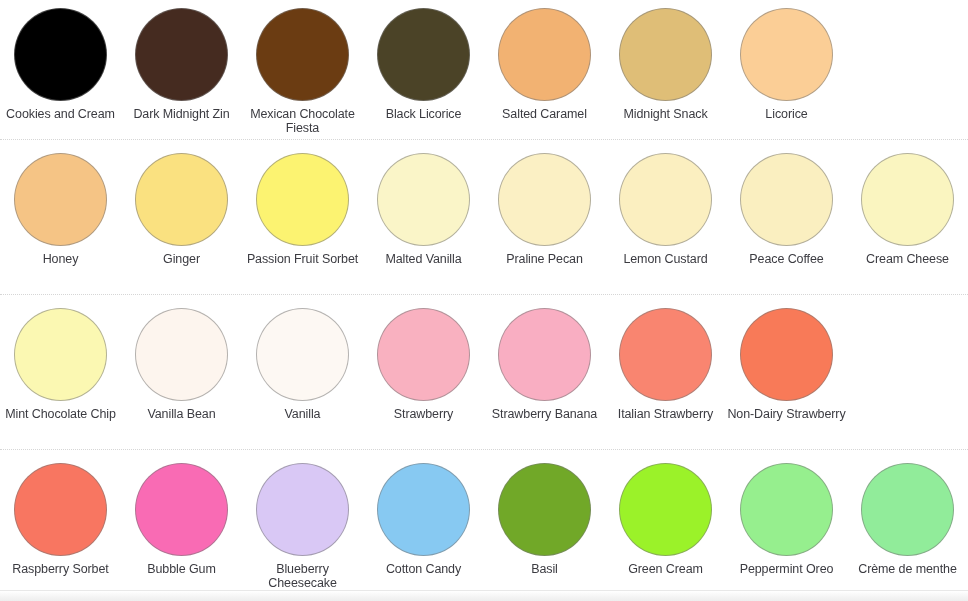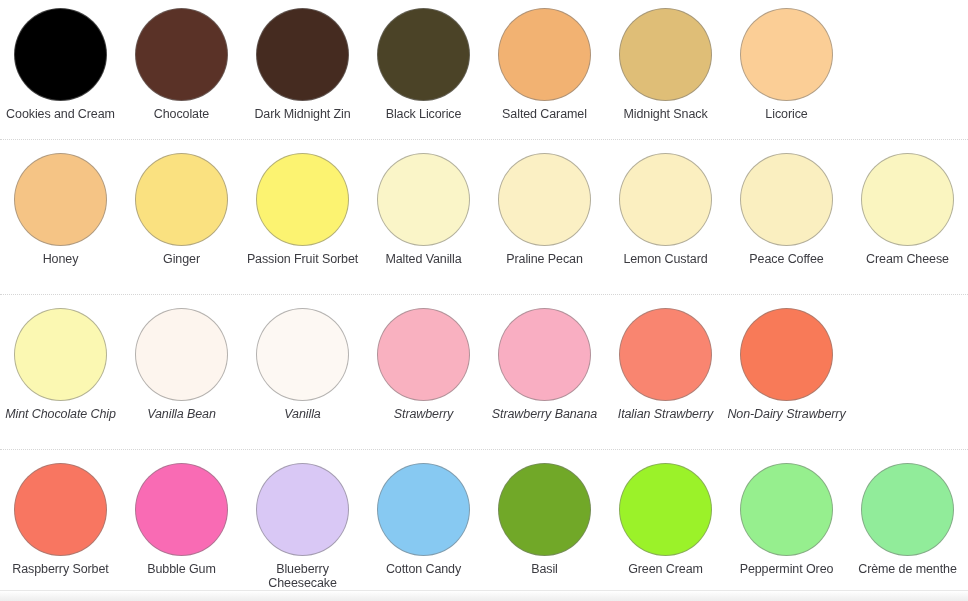--- a/index.html
+++ b/index.html
@@ -23,21 +23,21 @@
   }
   .swatch-row {
     position: relative;
     display: flex;
     flex-direction: row;
     width: 968px;
     box-sizing: border-box;
   }
   .swatch-row.r1 { height: 140px; }
   .swatch-row.r2 { height: 155px; }
-  .swatch-row.r3 { height: 155px; font-style: italic; }
+  .swatch-row.r3 { height: 155px; }
   .swatch-row.r4 { height: 142px; }
 
   .row-separator {
     position: absolute;
     left: 0;
     right: 0;
     bottom: 0;
     height: 0;
     border-bottom: 1px dotted #d6d6d6;
   }
@@ -88,28 +88,28 @@
 </head>
 <body>
 
 <div id="swatch-grid">
     <div class="swatch-row r1">
       <div class="swatch-cell">
         <div class="swatch-disc" style="background: rgb(0, 0, 0);"></div>
         <div class="swatch-label">Cookies and Cream</div>
       </div>
       <div class="swatch-cell">
-        <div class="swatch-disc" style="background: rgb(90, 50, 39);"></div>
-        <div class="swatch-label">Chocolate</div>
-      </div>
-      <div class="swatch-cell">
         <div class="swatch-disc" style="background: rgb(69, 43, 32);"></div>
         <div class="swatch-label">Dark Midnight Zin</div>
       </div>
       <div class="swatch-cell">
+        <div class="swatch-disc" style="background: rgb(107, 60, 18);"></div>
+        <div class="swatch-label">Mexican Chocolate Fiesta</div>
+      </div>
+      <div class="swatch-cell">
         <div class="swatch-disc" style="background: rgb(75, 67, 39);"></div>
         <div class="swatch-label">Black Licorice</div>
       </div>
       <div class="swatch-cell">
         <div class="swatch-disc" style="background: rgb(242, 178, 114);"></div>
         <div class="swatch-label">Salted Caramel</div>
       </div>
       <div class="swatch-cell">
         <div class="swatch-disc" style="background: rgb(223, 190, 119);"></div>
         <div class="swatch-label">Midnight Snack</div>

